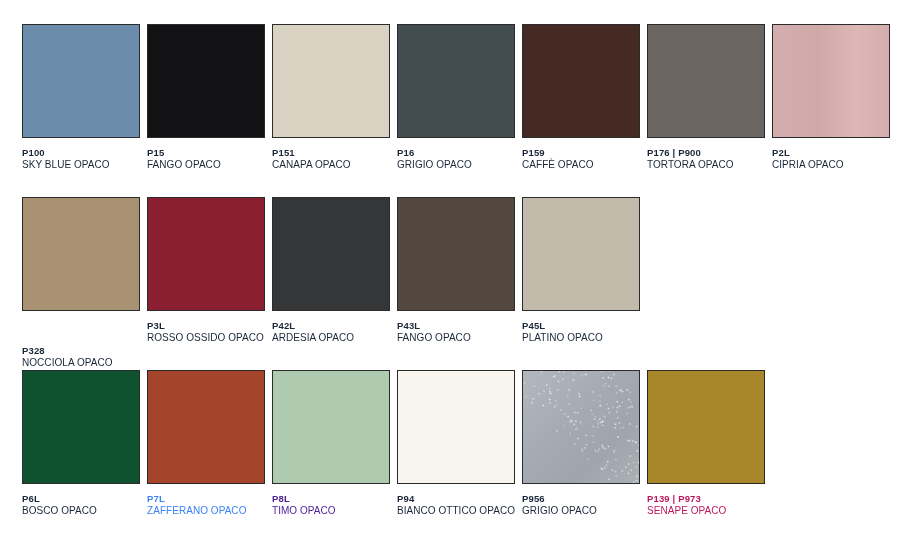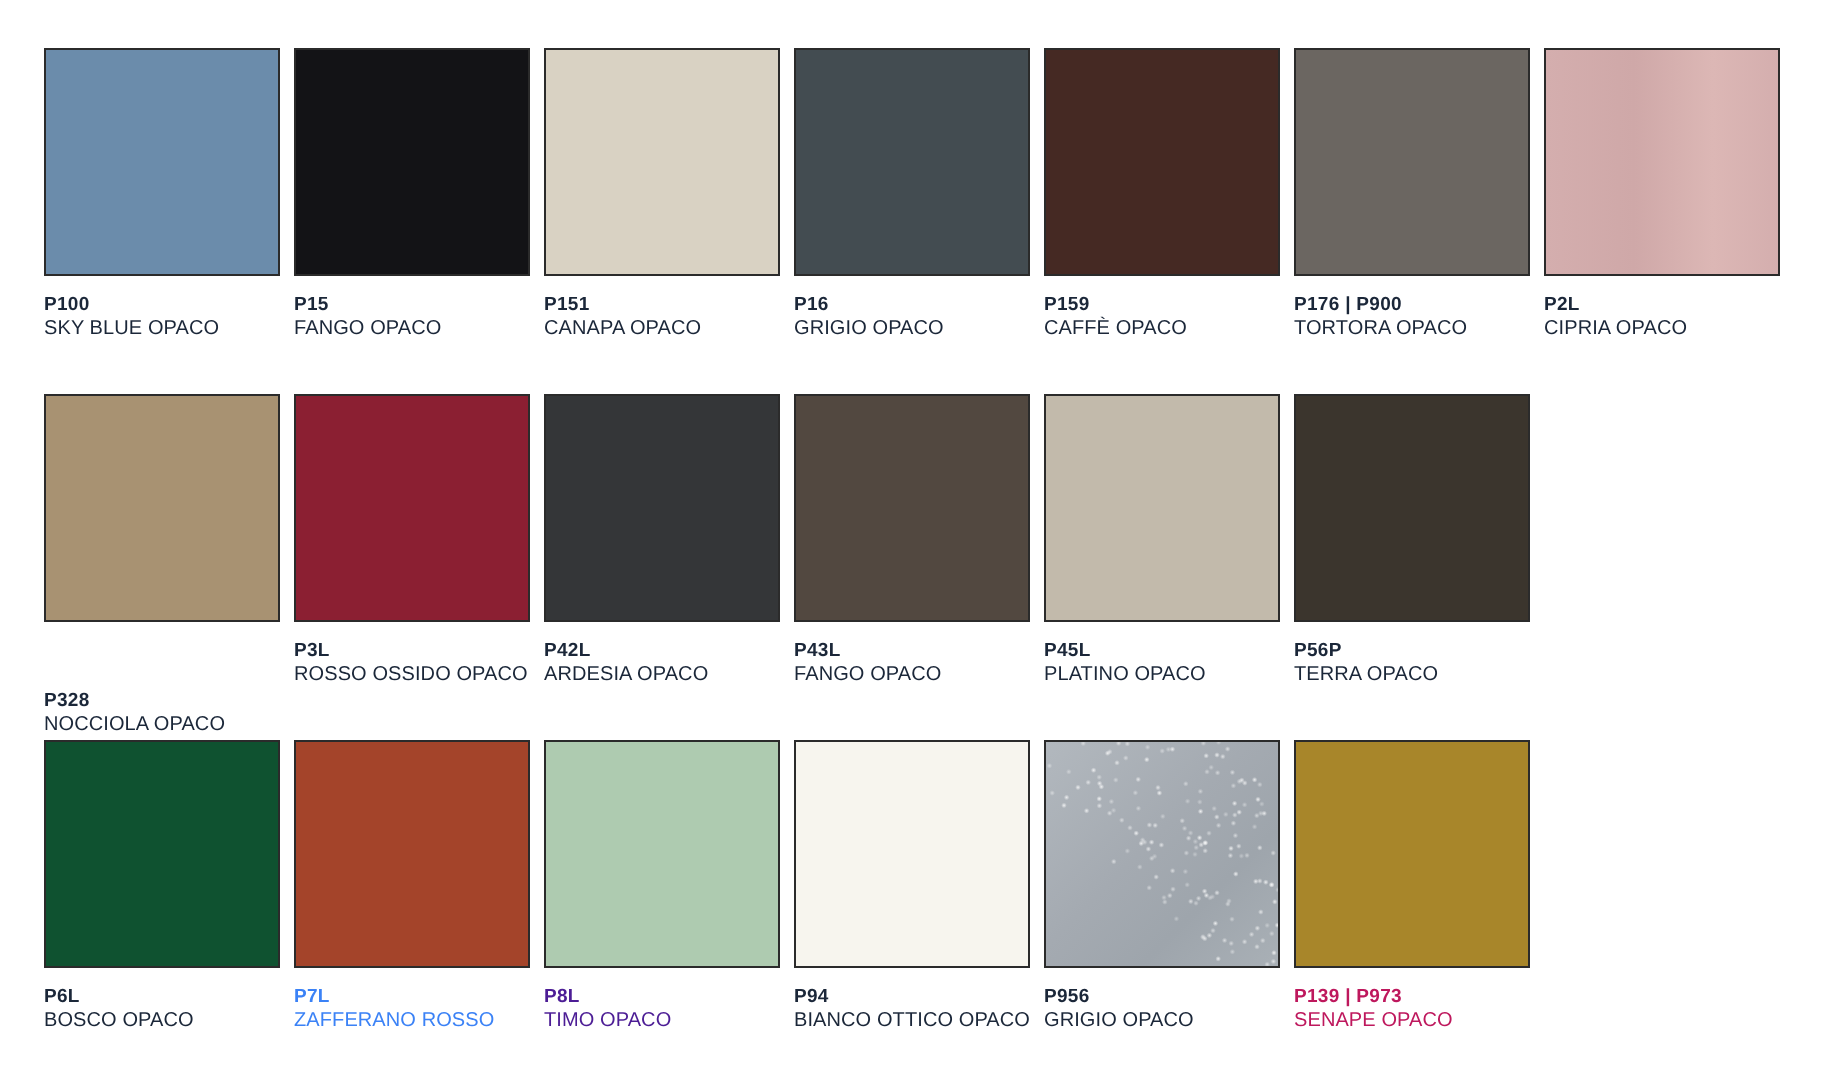--- a/index.html
+++ b/index.html
@@ -150,41 +150,34 @@
           <span class="swatch-name">FANGO OPACO</span>
         </div>
       </div>
       <div class="swatch-cell">
         <div class="swatch-chip" style="border-color: rgb(43, 43, 43); background: rgb(194, 186, 171);"></div>
         <div class="swatch-caption" style="color: rgb(27, 39, 57);">
           <span class="swatch-code">P45L</span>
           <span class="swatch-name">PLATINO OPACO</span>
         </div>
       </div>
-      <div class="swatch-cell">
-        <div class="swatch-chip" style="border-color: rgb(43, 43, 43); background: rgb(59, 53, 45);"></div>
-        <div class="swatch-caption" style="color: rgb(27, 39, 57);">
-          <span class="swatch-code">P56P</span>
-          <span class="swatch-name">TERRA OPACO</span>
-        </div>
-      </div>
     </div>
     <div class="swatch-row">
       <div class="swatch-cell">
         <div class="swatch-chip" style="border-color: rgb(43, 43, 43); background: rgb(15, 82, 48);"></div>
         <div class="swatch-caption" style="color: rgb(27, 39, 57);">
           <span class="swatch-code">P6L</span>
           <span class="swatch-name">BOSCO OPACO</span>
         </div>
       </div>
       <div class="swatch-cell">
         <div class="swatch-chip" style="border-color: rgb(43, 43, 43); background: rgb(164, 68, 42);"></div>
         <div class="swatch-caption" style="color: #3b82f6;">
           <span class="swatch-code">P7L</span>
-          <span class="swatch-name">ZAFFERANO ROSSO</span>
+          <span class="swatch-name">ZAFFERANO OPACO</span>
         </div>
       </div>
       <div class="swatch-cell">
         <div class="swatch-chip" style="border-color: rgb(43, 43, 43); background: rgb(174, 203, 176);"></div>
         <div class="swatch-caption" style="color: #4c1d95;">
           <span class="swatch-code">P8L</span>
           <span class="swatch-name">TIMO OPACO</span>
         </div>
       </div>
       <div class="swatch-cell">

